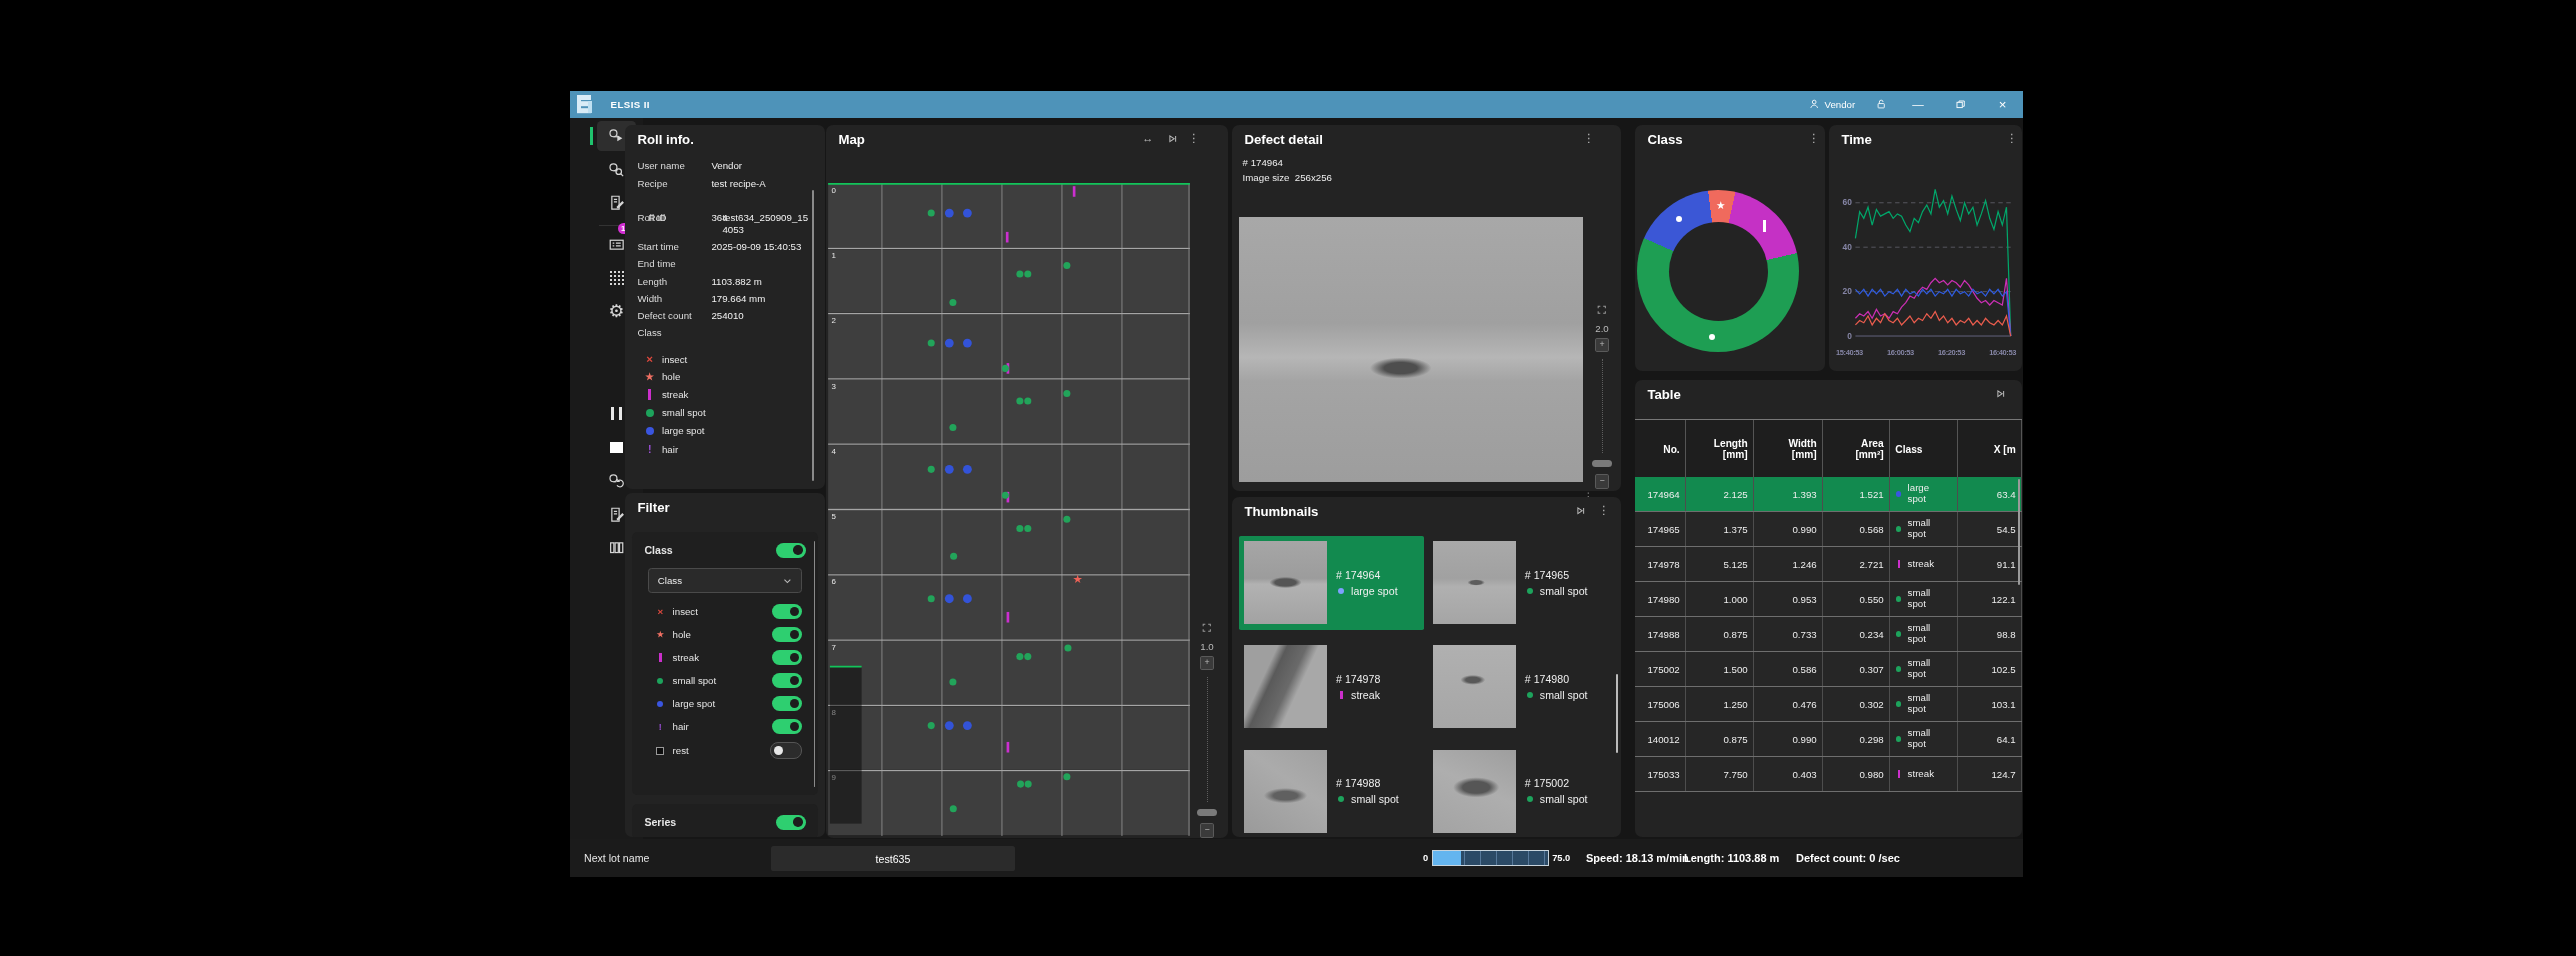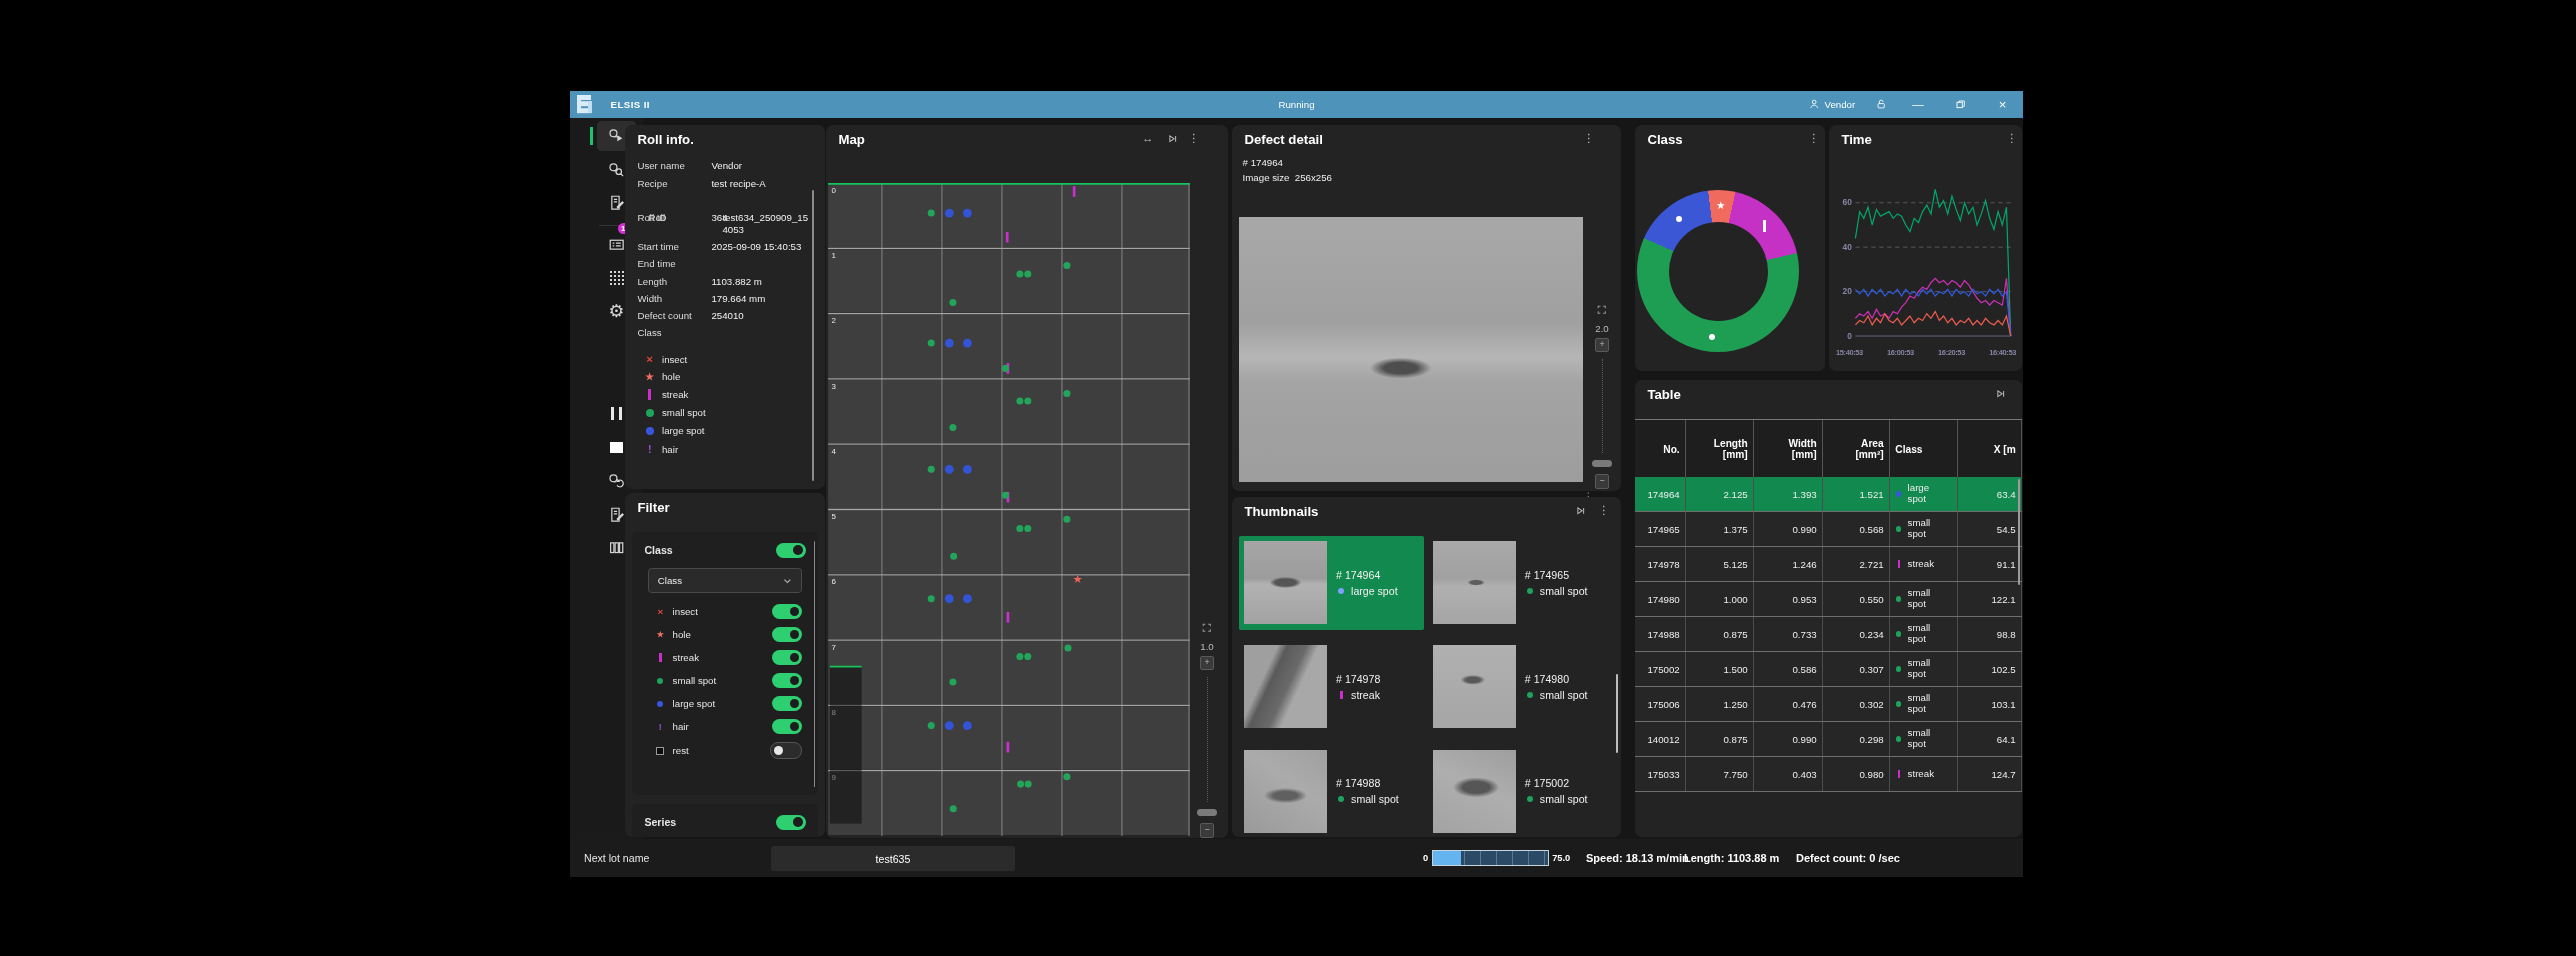--- a/index.html
+++ b/index.html
@@ -122,21 +122,20 @@
 <div id="scene">
 <div id="window">
 
   <div id="titlebar">
     <div id="logo">
           <i class="l1"></i>
           <i class="l2"></i>
           <i class="l3"></i>
         </div>
     <div id="app-title">ELSIS II</div>
-    <div id="tb-status">Running</div>
     <div id="tb-right">
       <div class="tb-user">
         <span class="tb-ic">
               <svg width="12.4" height="12.4" viewBox="0 0 20 20">
                 <circle cx="10" cy="6.5" r="3"></circle>
                 <path d="M4.5 16c1-3 3-4.5 5.5-4.5s4.5 1.5 5.5 4.5"></path>
               </svg>
             </span>
         <span>Vendor</span>
       </div>

